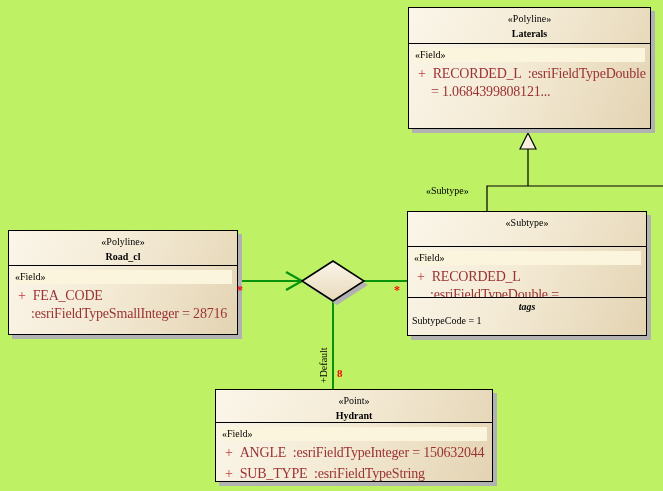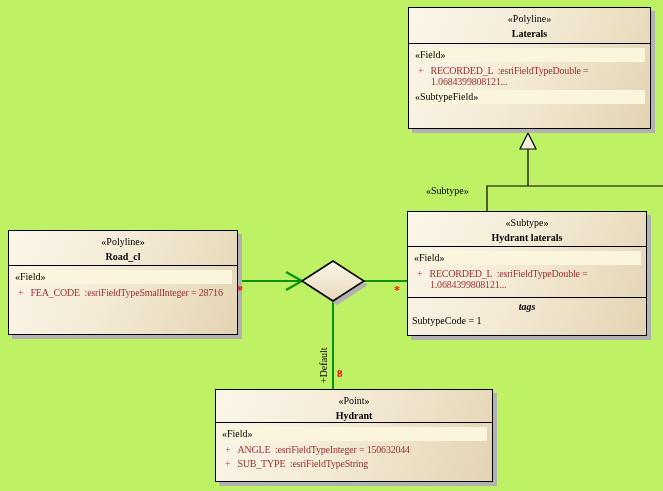--- a/index.html
+++ b/index.html
@@ -49,23 +49,23 @@
   .row { margin-bottom: 3px; }
   .row-band {
     background: #fcf5dd;
     font-size: 10px;
     color: #000;
     padding: 1px 2px;
     margin-right: 5px;
     line-height: 12px;
   }
   .row-attr {
-    font-size: 10px;
+    font-size: 14px;
     color: #9b3232;
-    line-height: 11px;
+    line-height: 18px;
     padding-left: 18px;
     text-indent: -13px;
     margin-right: 3px;
     white-space: pre-wrap;
     letter-spacing: -0.2px;
   }
   .plus { color: #c43c3c; margin-right: 7px; }
   .row-tagshead {
     text-align: center;
     font-style: italic;
@@ -127,28 +127,26 @@
   </svg>
 
   <div class="uml-box" style="left:408px; top:7px; width:243px; height:122px;">
     <div class="box-header" style="height:36px;">
       <div class="stereotype">«Polyline»</div>
       <div class="box-name">Laterals</div>
     </div>
     <div class="box-body">
         <div class="row row-band">«Field»</div>
         <div class="row row-attr"><span class="plus">+</span>RECORDED_L  :esriFieldTypeDouble = 1.0684399808121...</div>
-        <div class="row row-band">«SubtypeField»</div>
       </div>
   </div>
 
   <div class="uml-box" style="left:407px; top:211px; width:240px; height:125px;">
     <div class="box-header" style="height:35px;">
       <div class="stereotype">«Subtype»</div>
-      <div class="box-name">Hydrant laterals</div>
     </div>
     <div class="box-body" style="flex:none; height:50px;">
         <div class="row row-band">«Field»</div>
         <div class="row row-attr"><span class="plus">+</span>RECORDED_L  :esriFieldTypeDouble = 1.0684399808121...</div>
       </div>
     <div class="box-tags" style="flex:1;">
         <div class="row row-tagshead">tags</div>
         <div class="row row-tag">SubtypeCode = 1</div>
       </div>
   </div>

